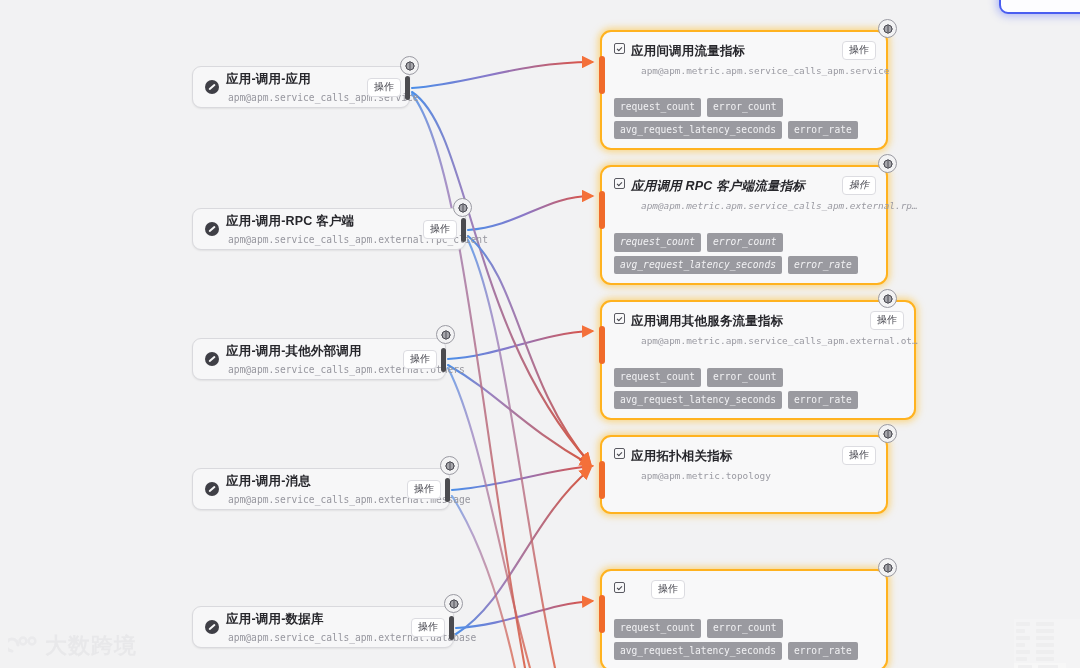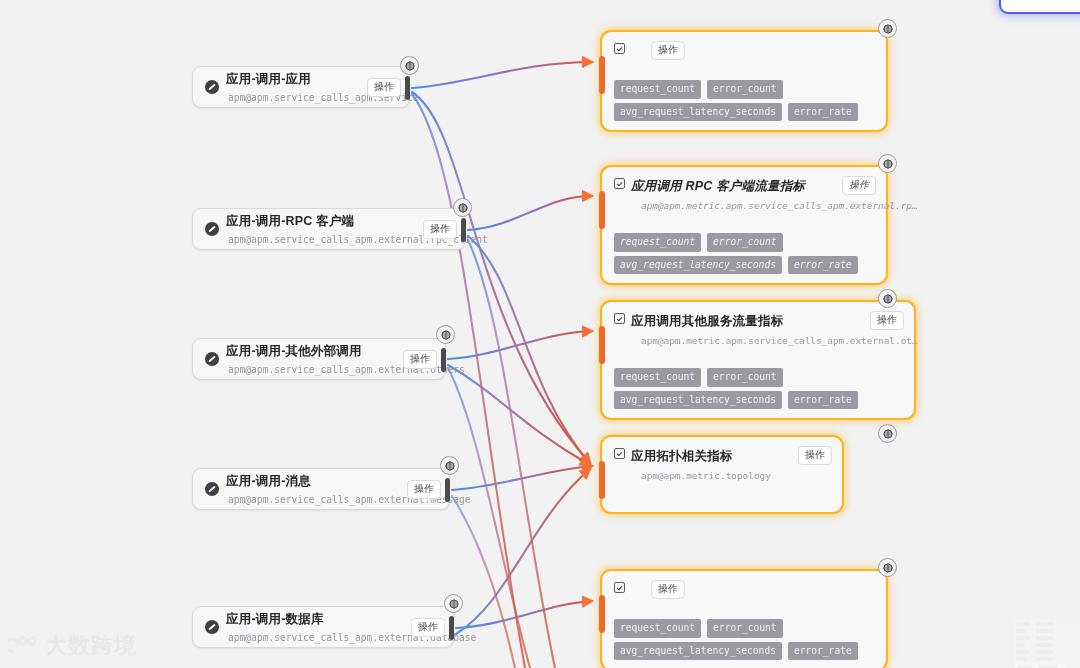--- a/index.html
+++ b/index.html
@@ -252,20 +252,24 @@
   <div class="gl" style="left:444px;top:594px;">
     <svg width="12" height="12" viewBox="0 0 12 12">
         <circle cx="6" cy="6" r="4" fill="none" stroke="#4a4a52" stroke-width="1"></circle>
         <path d="M6 1.2 V10.8 M1.2 6 H10.8 M2.4 4 H9.6 M2.4 8 H9.6" stroke="#4a4a52" stroke-width=".9" fill="none"></path>
       </svg>
   </div>
 
   <div class="node mtr" style="left:600px;top:30px;width:288px;">
     <div class="hd">
       <span class="cbox"></span>
+      <span class="hdtxt">
+        <span class="m1">应用间调用流量指标</span>
+        <span class="m2">apm@apm.metric.apm.service_calls_apm.service</span>
+      </span>
       <span class="opbtn">操作</span>
     </div>
     <div class="tags">
       <div class="trow">
         <span class="tag grey">request_count</span>
         <span class="tag grey">error_count</span>
       </div>
       <div class="trow">
         <span class="tag grey">avg_request_latency_seconds</span>
         <span class="tag grey">error_rate</span>
@@ -329,21 +333,21 @@
     </div>
     <span class="handle-bar-l"></span>
   </div>
   <div class="gl" style="left:878px;top:289px;">
     <svg width="12" height="12" viewBox="0 0 12 12">
         <circle cx="6" cy="6" r="4" fill="none" stroke="#4a4a52" stroke-width="1"></circle>
         <path d="M6 1.2 V10.8 M1.2 6 H10.8 M2.4 4 H9.6 M2.4 8 H9.6" stroke="#4a4a52" stroke-width=".9" fill="none"></path>
       </svg>
   </div>
 
-  <div class="node mtr" style="left:600px;top:435px;width:244px;">
+  <div class="node mtr" style="left:600px;top:435px;width:288px;">
     <div class="hd">
       <span class="cbox"></span>
       <span class="hdtxt">
         <span class="m1">应用拓扑相关指标</span>
         <span class="m2">apm@apm.metric.topology</span>
       </span>
       <span class="opbtn">操作</span>
     </div>
     <div class="tags">
     </div>

